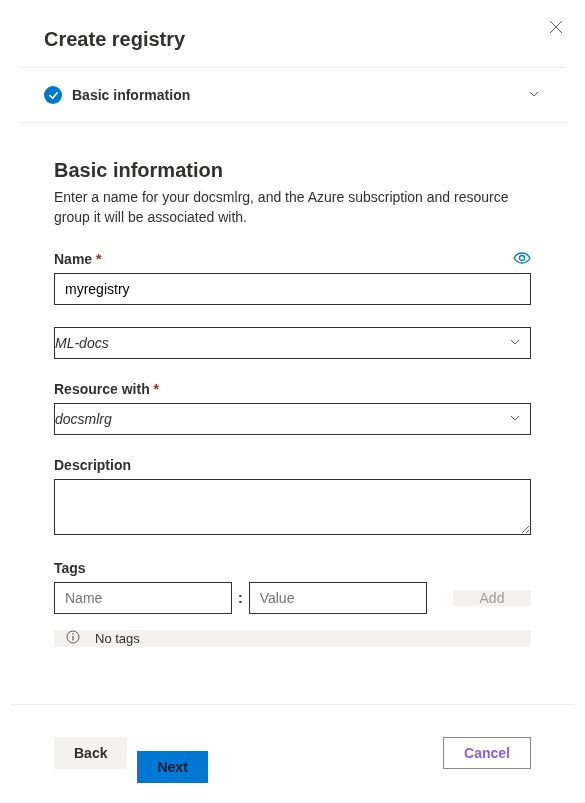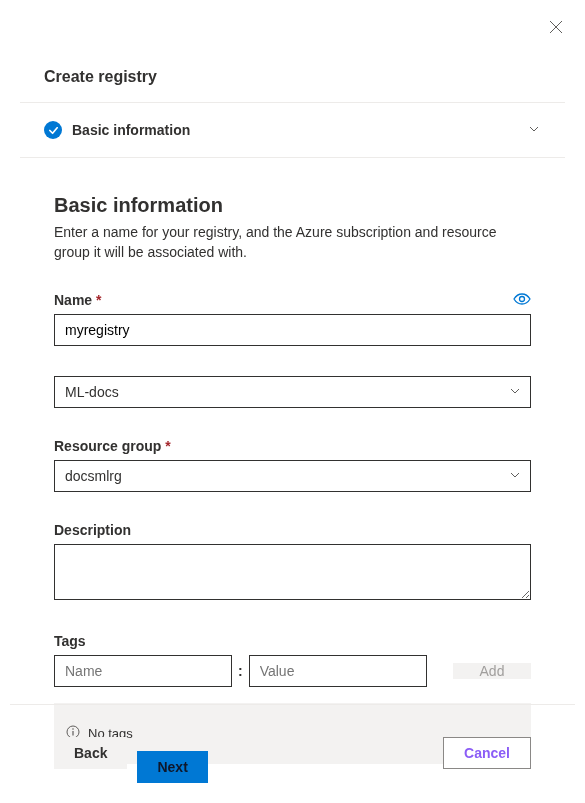--- a/index.html
+++ b/index.html
@@ -17,23 +17,23 @@
       position: relative;
     }
     .close-btn {
       position: absolute;
       top: 20px;
       right: 22px;
       cursor: pointer;
       color: #605e5c;
     }
     .page-title {
-      font-size: 16px;
-      font-weight: 600;
-      padding: 68px 44px 16px 44px;
+      font-size: 20px;
+      font-weight: 600;
+      padding: 28px 44px 16px 44px;
     }
     .divider {
       border: none;
       border-top: 1px solid #edebe9;
       margin: 0 20px;
     }
     .section-header {
       display: flex;
       align-items: center;
       padding: 18px 44px;
@@ -71,21 +71,20 @@
       margin-bottom: 6px;
     }
     .body-desc {
       font-size: 14px;
       color: #323130;
       line-height: 1.4;
       margin-bottom: 24px;
     }
     .field {
       margin-bottom: 22px;
-      margin-top: 30px;
     }
     .field-label {
       font-size: 14px;
       font-weight: 600;
       margin-bottom: 6px;
       display: block;
     }
     .required {
       color: #a4262c;
     }
@@ -109,27 +108,28 @@
       outline: none;
     }
     .select-wrap {
       position: relative;
       width: 100%;
     }
     .select-input {
       width: 100%;
       height: 32px;
       border: 1px solid #323130;
-      padding: 0 10px;
+      padding: 0 0;
       font-size: 14px;
       font-family: inherit;
       appearance: none;
       background: #fff;
       outline: none;
       cursor: pointer;
+      font-style: italic;
     }
     .select-chevron {
       position: absolute;
       right: 10px;
       top: 50%;
       transform: translateY(-50%);
       pointer-events: none;
       color: #605e5c;
     }
     .textarea-input {
@@ -163,24 +163,24 @@
       background: #f3f2f1;
       color: #a19f9d;
       font-size: 14px;
       font-family: inherit;
       cursor: default;
       margin-left: auto;
     }
     .no-tags {
       margin-top: 16px;
       background: #f3f2f1;
-      padding: 22px 12px;
-      display: flex;
-      align-items: center;
-      gap: 8px;
+      padding: 0 12px;
+      display: flex;
+      align-items: center;
+      gap: 15px;
       font-size: 13px;
       color: #323130;
     }
     .info-icon {
       color: #605e5c;
     }
     .footer {
       position: absolute;
       bottom: 20px;
       left: 0;
@@ -241,21 +241,21 @@
     <svg width="14" height="14" viewBox="0 0 14 14">
         <path d="M3 5 L7 9 L11 5" stroke="currentColor" stroke-width="1" fill="none"></path>
       </svg>
   </span>
 </div>
 
 <hr class="divider">
 
 <div class="section-body">
   <h2 class="body-heading">Basic information</h2>
-  <p class="body-desc">Enter a name for your registry, and the Azure subscription and resource group it will be associated with.</p>
+  <p class="body-desc">Enter a name for your docsmlrg, and the Azure subscription and resource group it will be associated with.</p>
 
   <div class="field">
     <div class="label-row">
       <label class="field-label" style="margin-bottom:0;">
         <span>Name</span> <span class="required">*</span>
       </label>
       <span class="eye-icon">
         <svg width="18" height="12" viewBox="0 0 18 12">
             <path d="M9 1 C4 1 1 6 1 6 C1 6 4 11 9 11 C14 11 17 6 17 6 C17 6 14 1 9 1 Z" stroke="currentColor" stroke-width="1.3" fill="none"></path>
             <circle cx="9" cy="6" r="2.5" stroke="currentColor" stroke-width="1.3" fill="none"></circle>
@@ -271,21 +271,21 @@
       <span class="select-chevron">
         <svg width="12" height="12" viewBox="0 0 12 12">
             <path d="M2 4 L6 8 L10 4" stroke="currentColor" stroke-width="1" fill="none"></path>
           </svg>
       </span>
     </div>
   </div>
 
   <div class="field">
     <label class="field-label">
-      <span>Resource group</span> <span class="required">*</span>
+      <span>Resource with</span> <span class="required">*</span>
     </label>
     <div class="select-wrap">
       <div class="select-input" style="display:flex;align-items:center;">docsmlrg</div>
       <span class="select-chevron">
         <svg width="12" height="12" viewBox="0 0 12 12">
             <path d="M2 4 L6 8 L10 4" stroke="currentColor" stroke-width="1" fill="none"></path>
           </svg>
       </span>
     </div>
   </div>

